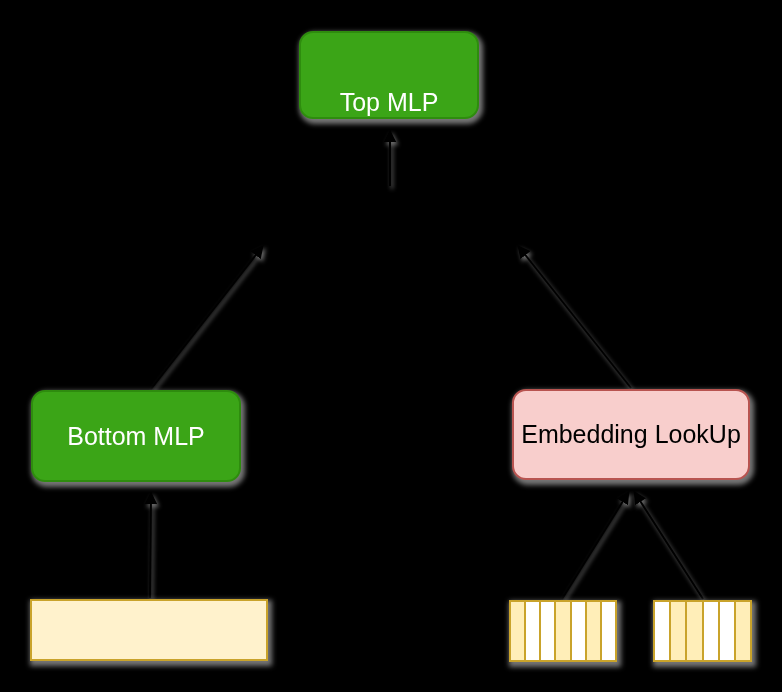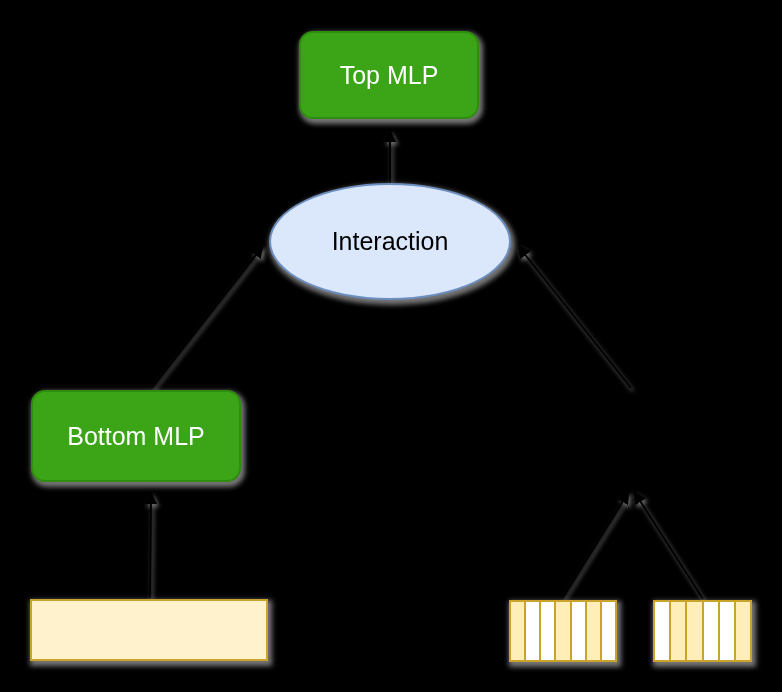--- a/index.html
+++ b/index.html
@@ -19,21 +19,21 @@
   .pink{background:var(--red_fill);border:2px solid var(--red_stroke);color:#000;}
   .ellipse{background:var(--blue_fill);border:2px solid var(--blue_stroke);
     border-radius:50%;color:#000;}
   .vector{background:var(--yellow_fill);border:2px solid var(--yellow_stroke);}
   .vector.striped{display:flex;flex-direction:row;align-items:stretch;padding:0;background:var(--cell_white);}
   .cell{flex:1 1 0;border-left:2px solid var(--yellow_stroke);}
   .cell:first-child{border-left:none;}
   .cell.yellow{background:var(--cell_yellow);}
   .cell.white{background:var(--cell_white);}
   
-  #top-mlp{left:299px;top:31px;width:180px;height:88px;}
+  #top-mlp{left:299px;top:31px;width:180px;height:88px;align-items:flex-end;}
   #interaction{left:269px;top:183px;width:242px;height:117px;}
   #bottom-mlp{left:31px;top:390px;width:210px;height:92px;}
   #embedding-lookup{left:512px;top:389px;width:238px;height:91px;}
   #dense-input{left:30px;top:599px;width:238px;height:62px;}
   #sparse-input-1{left:509px;top:600px;width:108px;height:62px;}
   #sparse-input-2{left:653px;top:600px;width:99px;height:62px;}
 </style>
 </head>
 <body>
 
@@ -50,28 +50,28 @@
     <line x1="631" y1="388" x2="519" y2="247" stroke="#000" stroke-width="2" marker-end="url(#arrow)"></line>
     <line x1="150" y1="598" x2="151" y2="494" stroke="#000" stroke-width="2" marker-end="url(#arrow)"></line>
     <line x1="562" y1="599" x2="628" y2="493" stroke="#000" stroke-width="2" marker-end="url(#arrow)"></line>
     <line x1="703" y1="599" x2="635" y2="493" stroke="#000" stroke-width="2" marker-end="url(#arrow)"></line>
   </svg>
 
   <div id="top-mlp" class="shape node-box green">
     <span>Top MLP</span>
   </div>
 
-  <div id="interaction" class="shape ellipse">
-    <span>Interaction</span>
-  </div>
 
   <div id="bottom-mlp" class="shape node-box green">
     <span>Bottom MLP</span>
   </div>
 
+  <div id="embedding-lookup" class="shape node-box pink">
+    <span>Embedding LookUp</span>
+  </div>
 
   <div id="dense-input" class="shape vector"></div>
 
   <div id="sparse-input-1" class="shape vector striped">
       <div class="cell yellow"></div>
       <div class="cell white"></div>
       <div class="cell white"></div>
       <div class="cell yellow"></div>
       <div class="cell white"></div>
       <div class="cell yellow"></div>

